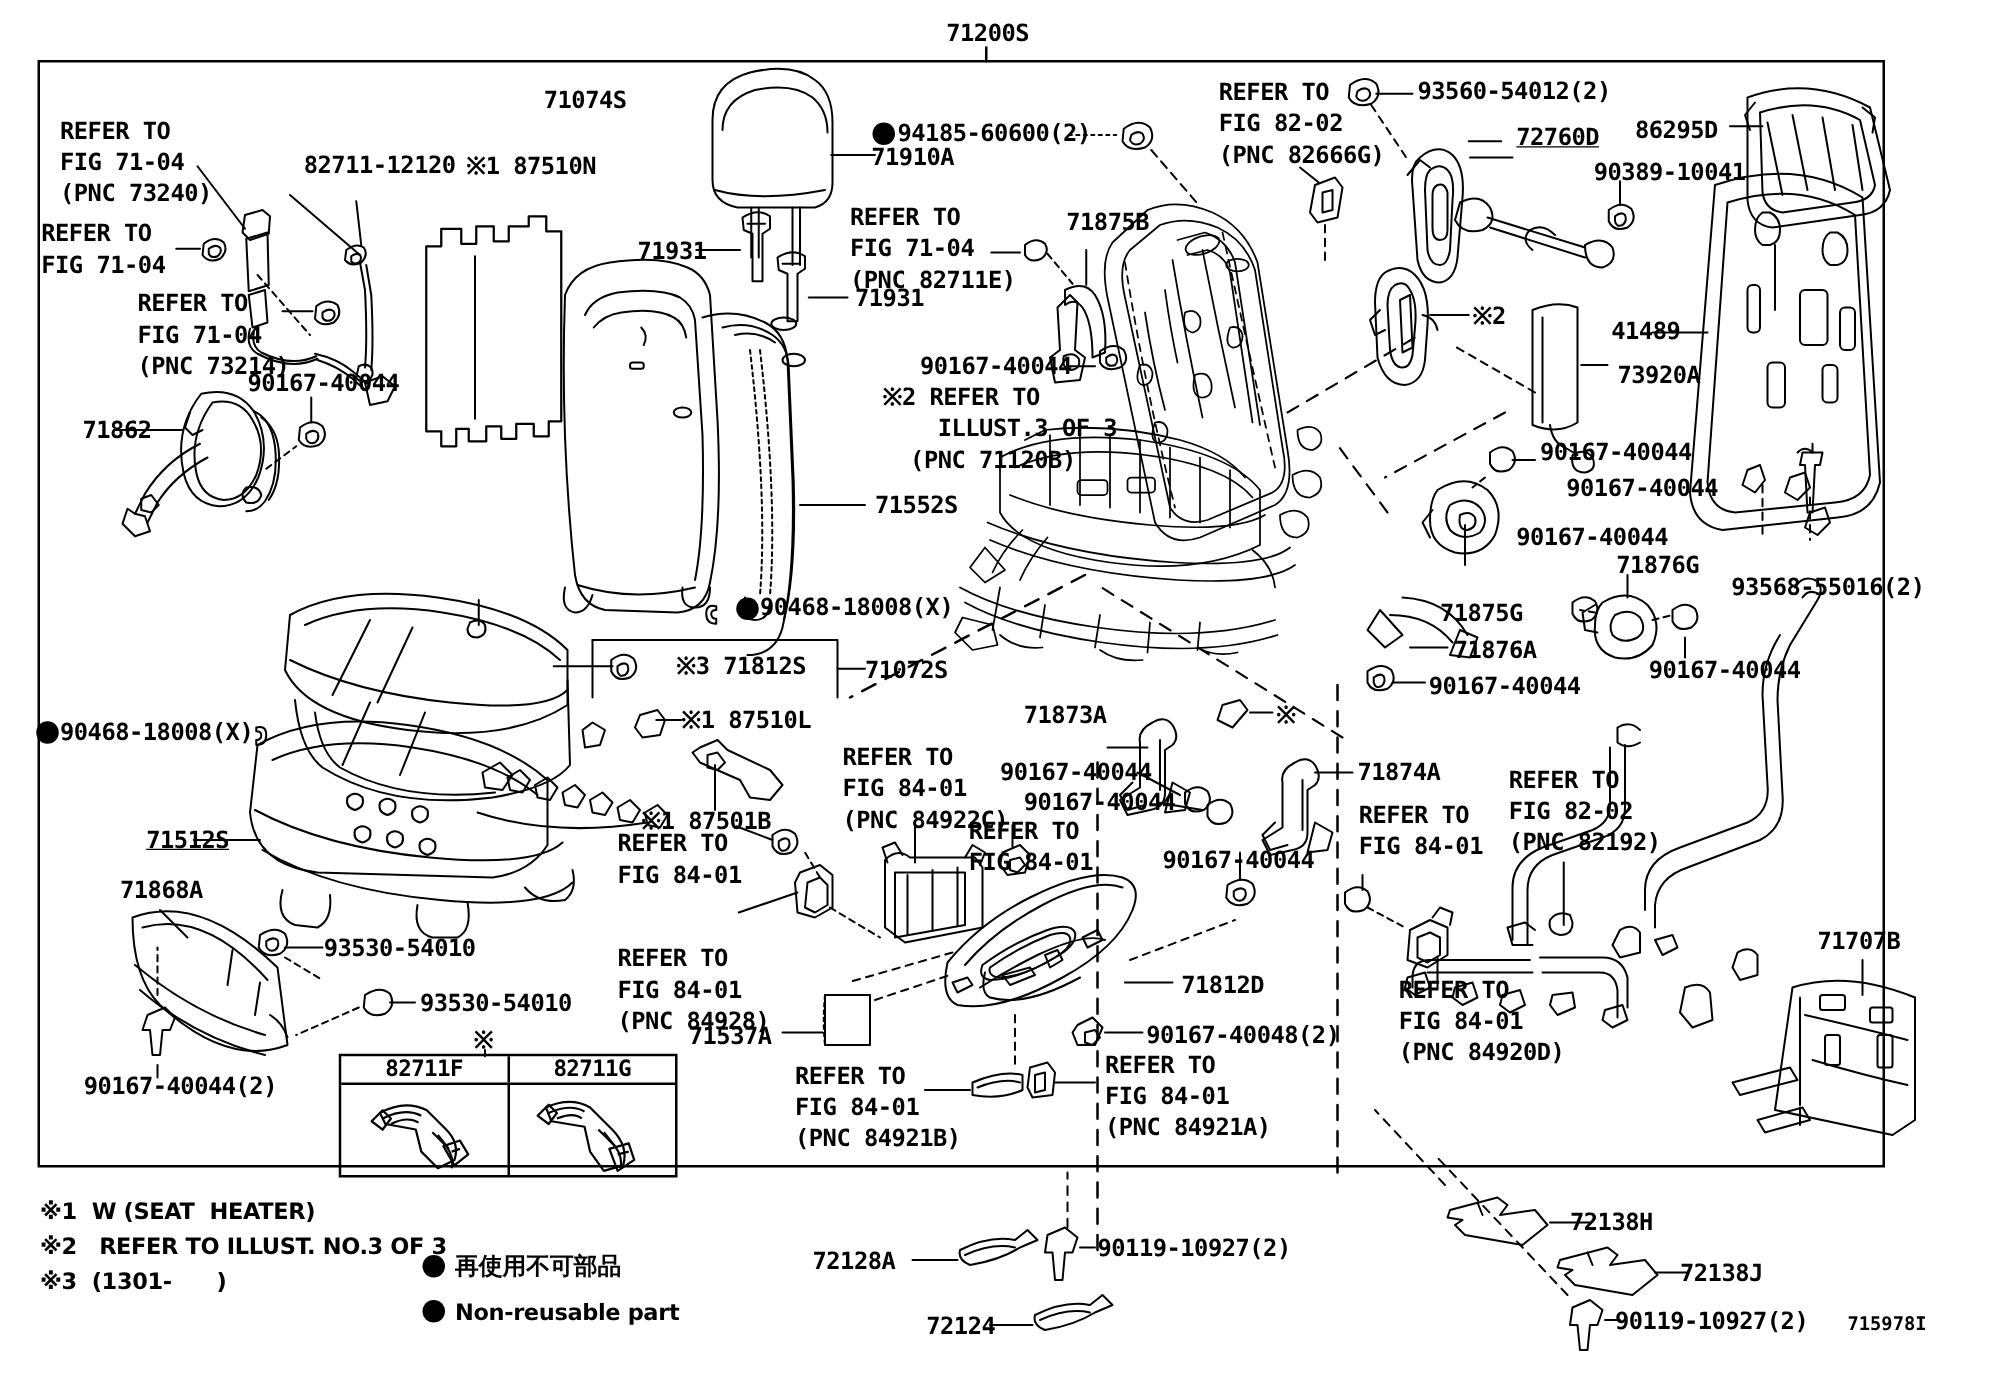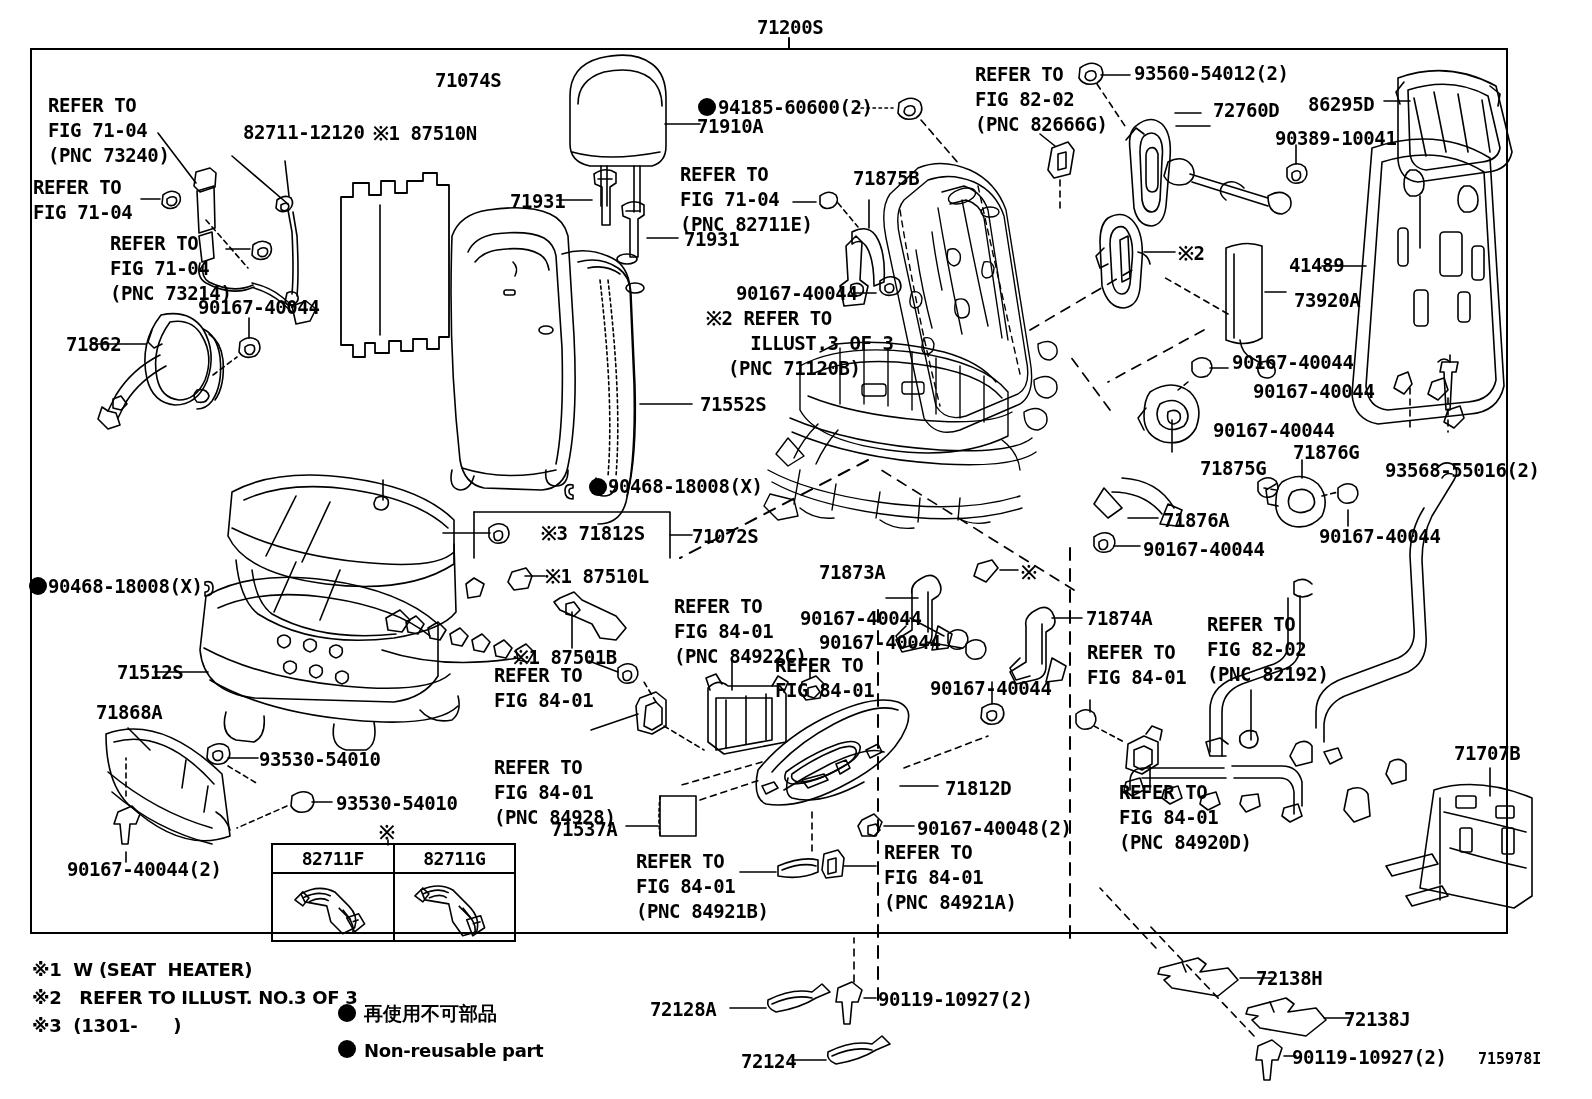--- a/index.html
+++ b/index.html
@@ -12,21 +12,21 @@
        line-height:25px;color:#000;}
   .lbl.jp{font-family:"DejaVu Sans","Liberation Sans",sans-serif;font-size:19px;letter-spacing:0px;}
   .lbl.note{font-family:"DejaVu Sans","Liberation Sans",sans-serif;font-size:18px;font-weight:bold;letter-spacing:-0.3px;}
   .lbl.code{font-size:15px;font-weight:bold;letter-spacing:0px;}
   
   #frame{position:absolute;left:30px;top:48px;width:1478px;height:886px;
          border:2px solid #000;box-sizing:border-box;}
   
   #art{position:absolute;left:0;top:0;width:1592px;height:1099px;}
   
-  #variant-table{position:absolute;left:271px;top:843px;width:245px;height:99px;
+  #variant-table{position:absolute;left:271px;top:843px;width:271px;height:99px;
        border:2px solid #000;box-sizing:border-box;display:flex;flex-direction:column;}
   #variant-table .vt-head{display:flex;height:32px;border-bottom:2px solid #000;}
   #variant-table .vt-body{display:flex;flex:1;}
   #variant-table .vt-head > div{flex:1;display:flex;align-items:center;justify-content:center;
        font-family:"DejaVu Sans Mono",monospace;font-weight:bold;font-size:18px;letter-spacing:-0.5px;}
   #variant-table .vt-head > div:first-child{border-right:2px solid #000;}
   #variant-table .vt-body > div{flex:1;position:relative;}
   #variant-table .vt-body > div:first-child{border-right:2px solid #000;}
 </style>
 </head>
@@ -568,44 +568,44 @@
 
   <div class="lbl" style="left:853px;top:166px;">71875B</div>
   <div class="lbl" style="left:736px;top:281px;">90167-40044</div>
   <div class="lbl" style="left:706px;top:306px;">※2 REFER TO
     ILLUST.3 OF 3
   (PNC 71120B)</div>
   <div class="lbl" style="left:975px;top:62px;">REFER TO
 FIG 82-02
 (PNC 82666G)</div>
   <div class="lbl" style="left:1134px;top:61px;text-align:center;">93560-54012(2)</div>
-  <div class="lbl" style="left:1213px;top:98px;">72760D</div>
+  <div class="lbl" style="left:1213px;top:98px;text-decoration:underline;">72760D</div>
   <div class="lbl" style="left:1239px;top:126px;margin-left:36px;">90389-10041</div>
   <div class="lbl" style="left:1308px;top:92px;">86295D</div>
   <div class="lbl" style="left:1289px;top:253px;">41489</div>
   <div class="lbl" style="left:1294px;top:288px;">73920A</div>
   <div class="lbl" style="left:1178px;top:241px;">※2</div>
   <div class="lbl" style="left:1232px;top:350px;">90167-40044</div>
   <div class="lbl" style="left:1253px;top:379px;">90167-40044</div>
   <div class="lbl" style="left:1213px;top:418px;">90167-40044</div>
   <div class="lbl" style="left:1385px;top:418px;margin-top:40px;">93568-55016(2)</div>
-  <div class="lbl" style="left:1152px;top:456px;margin-left:48px;">71875G</div>
+  <div class="lbl" style="left:1152px;top:479px;">71875G</div>
   <div class="lbl" style="left:1293px;top:440px;">71876G</div>
   <div class="lbl" style="left:1163px;top:508px;">71876A</div>
   <div class="lbl" style="left:1143px;top:537px;">90167-40044</div>
   <div class="lbl" style="left:1319px;top:524px;">90167-40044</div>
 
   <div class="lbl" style="left:700px;top:392px;">71552S</div>
   <div class="lbl" style="left:608px;top:474px;">90468-18008(X)</div>
   <div class="lbl" style="left:48px;top:574px;">90468-18008(X)</div>
   <div class="lbl" style="left:541px;top:521px;">※3 71812S</div>
   <div class="lbl" style="left:692px;top:524px;">71072S</div>
   <div class="lbl" style="left:545px;top:564px;">※1 87510L</div>
   <div class="lbl" style="left:513px;top:645px;">※1 87501B</div>
-  <div class="lbl" style="left:117px;top:660px;">71512S</div>
+  <div class="lbl" style="left:117px;top:660px;text-decoration:underline;">71512S</div>
   <div class="lbl" style="left:96px;top:700px;">71868A</div>
   <div class="lbl" style="left:259px;top:747px;">93530-54010</div>
   <div class="lbl" style="left:336px;top:791px;">93530-54010</div>
   <div class="lbl" style="left:67px;top:857px;">90167-40044(2)</div>
 
   <div class="lbl" style="left:494px;top:663px;">REFER TO
 FIG 84-01</div>
   <div class="lbl" style="left:494px;top:755px;">REFER TO
 FIG 84-01
 (PNC 84928)</div>

